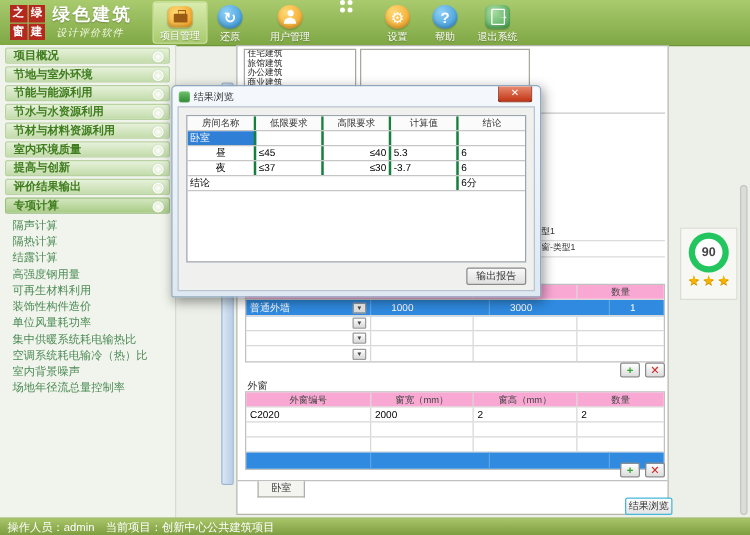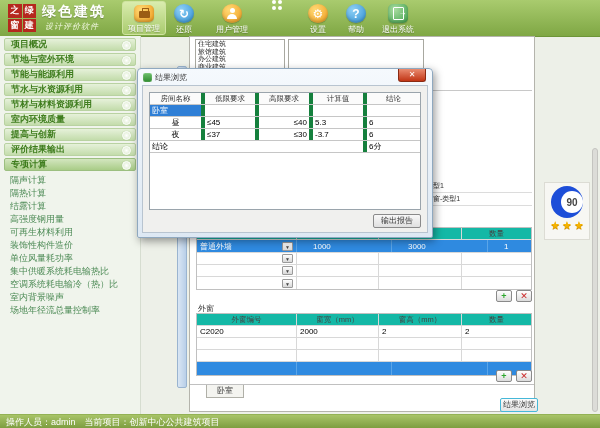--- a/index.html
+++ b/index.html
@@ -63,21 +63,21 @@
   .bg-row{position:absolute;left:236px;width:106px;height:13px;border-bottom:1px solid #dcdcdc;
     font-size:7px;line-height:13px;color:#333;overflow:hidden;white-space:nowrap;}
 
   .ptable{position:absolute;left:6px;width:336px;border:1px solid #c0c0c0;box-sizing:border-box;background:#fff;}
   .prow{display:flex;height:12px;border-bottom:1px solid #d8d8d8;box-sizing:border-box;}
   .prow:last-child{border-bottom:none;}
   .pcell{border-right:1px solid #d8d8d8;font-size:8px;line-height:11px;padding:0 3px;
     box-sizing:border-box;white-space:nowrap;overflow:hidden;display:flex;align-items:center;}
   .pcell:last-child{border-right:none;}
   .c0{width:100px;}.c1{width:82px;}.c2{width:83px;}.c3{width:71px;flex:1;}
-  .phead .pcell{justify-content:center;font-size:7.5px;color:#444;background:#14b8a6;}
+  .phead .pcell{justify-content:center;font-size:7.5px;color:#444;background:#f9a8d4;}
   .sel-row{background:#2f8ae0;color:#fff;height:13px;gap:13px;}
   .sel-row .pcell{border-right-color:#5aa5e8;}
   .dd{margin-left:auto;width:11px;height:9px;background:linear-gradient(#fefefe,#d8d8d8);
     border:1px solid #9a9a9a;border-radius:1px;font-size:5px;line-height:8px;text-align:center;
     color:#444;flex:0 0 auto;cursor:pointer;box-sizing:border-box;}
   .mini{position:absolute;width:16px;height:12px;border:1px solid #8a8a8a;border-radius:2px;
     background:linear-gradient(#ffffff,#dcdcdc);font-size:9px;line-height:10px;text-align:center;
     font-weight:bold;box-sizing:border-box;cursor:pointer;}
   .mini.add{color:#2da82d;}
   .mini.del{color:#cc2a2a;}
@@ -86,22 +86,22 @@
   .room-tab{position:absolute;left:16px;top:348px;width:38px;height:13px;background:#f4f4f0;
     border:1px solid #b0b0a8;border-top:none;font-size:8px;line-height:12px;text-align:center;
     color:#333;box-sizing:border-box;cursor:pointer;}
   .result-btn{position:absolute;left:310px;top:361px;width:38px;height:14px;
     background:linear-gradient(#fbfbfb,#e4e4e4);border:1px solid #46b8d8;border-radius:2px;
     font-size:8px;line-height:12px;text-align:center;color:#333;box-sizing:border-box;cursor:pointer;}
 
   
   .score-panel{position:absolute;left:544px;top:182px;width:46px;height:58px;background:#f7f7f3;
     border:1px solid #dcdcd4;display:flex;flex-direction:column;align-items:center;box-sizing:border-box;}
-  .score-ring{margin-top:3px;width:32px;height:32px;border-radius:50%;background:#1d4ed8;
-    display:flex;align-items:center;justify-content:flex-end;}
+  .score-ring{margin-top:3px;width:32px;height:32px;border-radius:50%;background:#22c55e;
+    display:flex;align-items:center;justify-content:center;}
   .score-inner{width:22px;height:22px;border-radius:50%;background:#fff;font-size:10px;font-weight:bold;
     color:#444;display:flex;align-items:center;justify-content:center;}
   .stars{margin-top:2px;display:flex;gap:2px;}
   .stars span{color:#f5b301;font-size:11px;line-height:11px;text-shadow:0 1px 0 #c88a00;}
   .rsb{position:absolute;left:592px;top:148px;width:6px;height:264px;background:#dcdcd8;
     border:1px solid #c4c4c0;border-radius:3px;box-sizing:border-box;}
 
   
   .status{position:absolute;left:0;top:414px;width:600px;height:14px;
     background:linear-gradient(#a8c468,#7d9e40);border-top:1px solid #93b254;
@@ -117,21 +117,21 @@
   .m-title-text{font-size:8px;color:#333;}
   .m-close{position:absolute;top:0px;right:6px;width:28px;height:13px;
     background:linear-gradient(#e98b70,#c13515);border:1px solid #8a2a12;border-top:none;
     border-radius:0 0 3px 3px;color:#fff;font-size:8px;line-height:12px;text-align:center;
     box-sizing:border-box;cursor:pointer;}
   .m-body{position:absolute;left:4px;top:16px;right:4px;bottom:4px;background:#f0f0ee;
     border:1px solid #b8c4d0;box-sizing:border-box;}
   .m-box{position:absolute;left:6px;top:6px;right:6px;bottom:22px;background:#fff;
     border:1px solid #9aa4ac;box-sizing:border-box;overflow:hidden;}
   .mrow{display:flex;height:12px;border-bottom:1px solid #c6c6c6;box-sizing:border-box;}
-  .mcell{border-right:4px solid #15803d;font-size:8px;line-height:11px;padding:0 2px;
+  .mcell{border-right:2px solid #15803d;font-size:8px;line-height:11px;padding:0 2px;
     box-sizing:border-box;overflow:hidden;white-space:nowrap;}
   .mcell:last-child{border-right:none;}
   .w0{width:55px;}.w1{width:54px;}.w2{width:54px;text-align:right;}.w3{width:54px;}.w4{flex:1;}
   .mhead .mcell{text-align:center;background:#fbfbfb;font-size:7.5px;color:#333;}
   .sel-cell{background:#2f7fd6;color:#fff;}
   .m-name{text-align:center;}
   .merge{width:217px;}
   .output-btn{position:absolute;right:6px;bottom:4px;width:48px;height:14px;
     background:linear-gradient(#f8f8f8,#e0e0e0);border:1px solid #8a8a8a;border-radius:2px;
     font-size:8px;line-height:12px;text-align:center;color:#333;box-sizing:border-box;cursor:pointer;}

